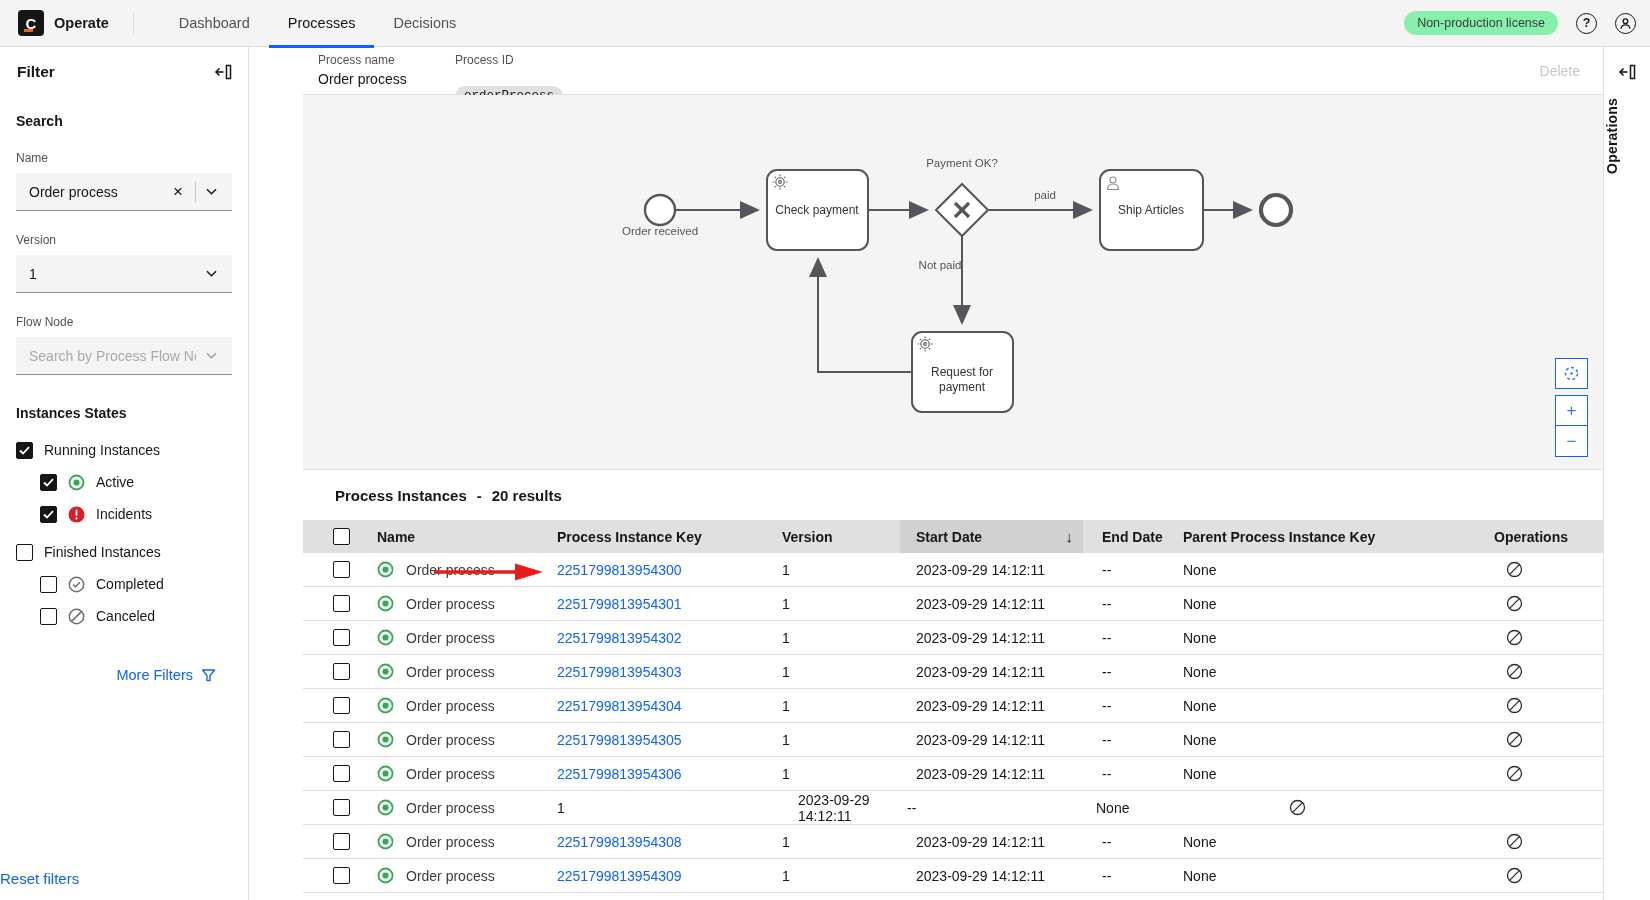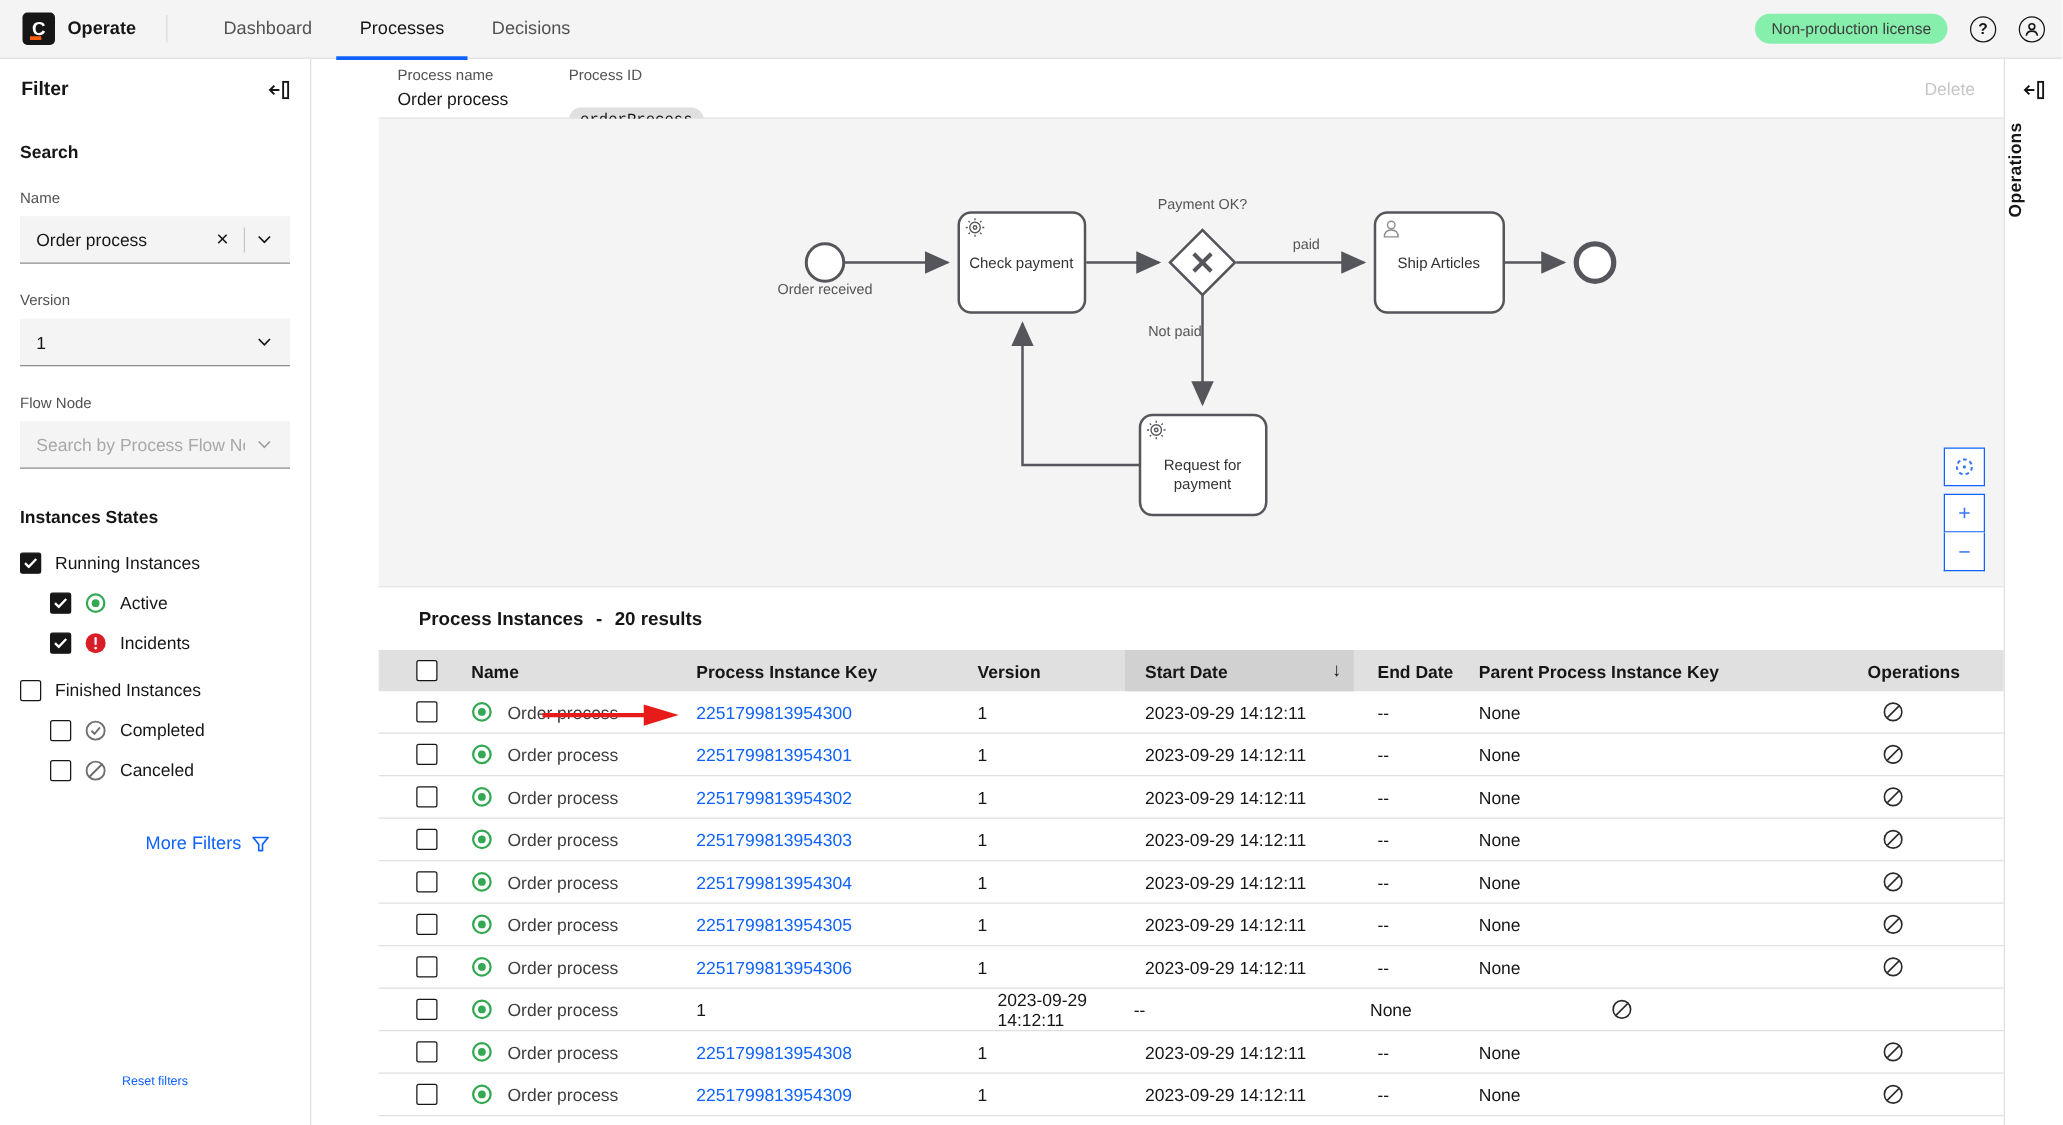--- a/index.html
+++ b/index.html
@@ -55,22 +55,22 @@
   .states-title { font-size:14px; font-weight:700; margin-top:30px; }
   .cb-row { display:flex; align-items:center; gap:11px; margin-top:14px; height:18px; }
   .cb-row.indent { margin-left:24px; }
   .cb { width:17px; height:17px; border:1.4px solid #161616; border-radius:2px;
     background:#fff; flex:0 0 auto; display:flex; align-items:center; justify-content:center; cursor:pointer; }
   .cb.checked { background:#161616; border-color:#161616; }
   .cb-label { font-size:14px; color:#161616; }
   .state-icon { width:17px; height:17px; flex:0 0 auto; }
   .more-filters { display:flex; justify-content:flex-end; align-items:center; gap:8px;
     margin-top:42px; padding-right:16px; color:#0f62fe; font-size:14.5px; cursor:pointer; }
-  .reset-filters { position:absolute; bottom:29px; left:0; right:0; text-align:center;
-    color:#0f62fe; font-size:10px; cursor:pointer; }
+  .reset-filters { position:absolute; bottom:13px; left:0; right:0; text-align:left;
+    color:#0f62fe; font-size:15px; cursor:pointer; }
 
   
   .main { position:absolute; top:47px; left:303px; width:1300px; bottom:0; background:#fff; }
   .process-header { position:relative; height:48px; border-bottom:1px solid #e0e0e0; background:#fff; }
   .ph-block { position:absolute; top:6px; }
   .ph-name { left:15px; } .ph-id { left:152px; }
   .ph-label { font-size:12px; color:#525252; }
   .ph-value { font-size:14px; color:#161616; margin-top:4px; }
   .ph-chip { display:inline-block; margin-top:19px; background:#e0e0e0; border-radius:10px;
     font-family:"Liberation Mono","DejaVu Sans Mono",monospace; font-size:12.5px; padding:3px 9px; color:#161616; }

